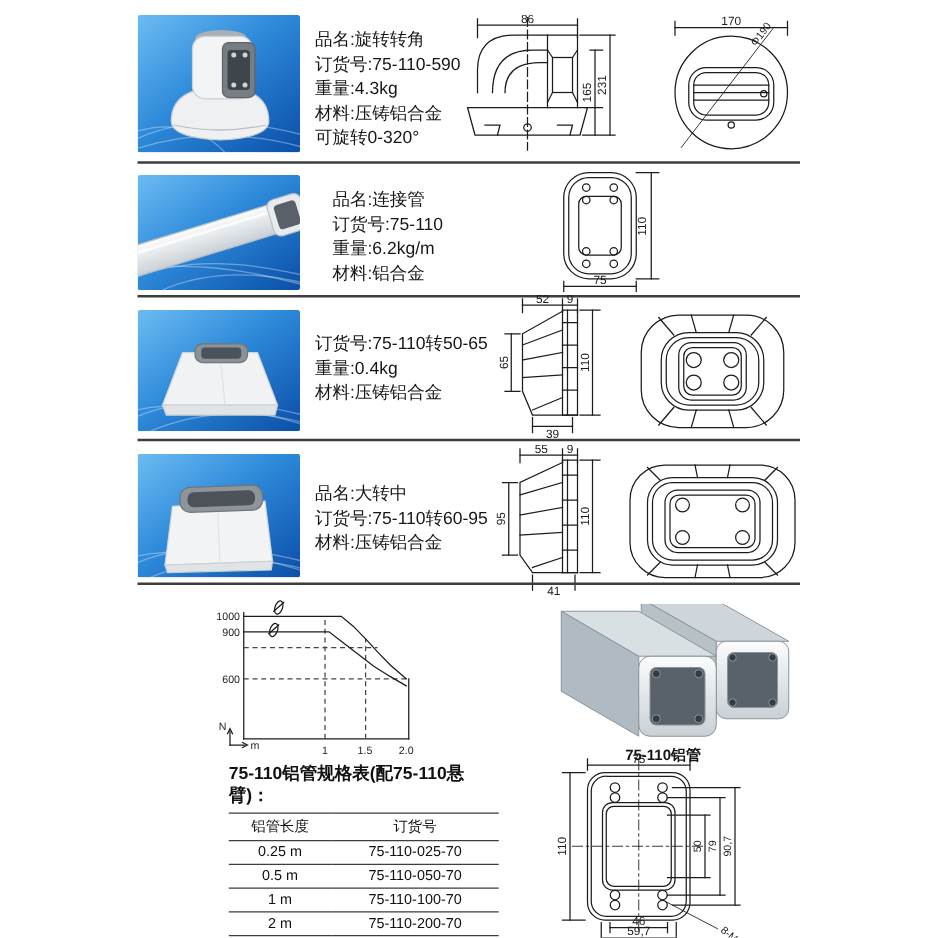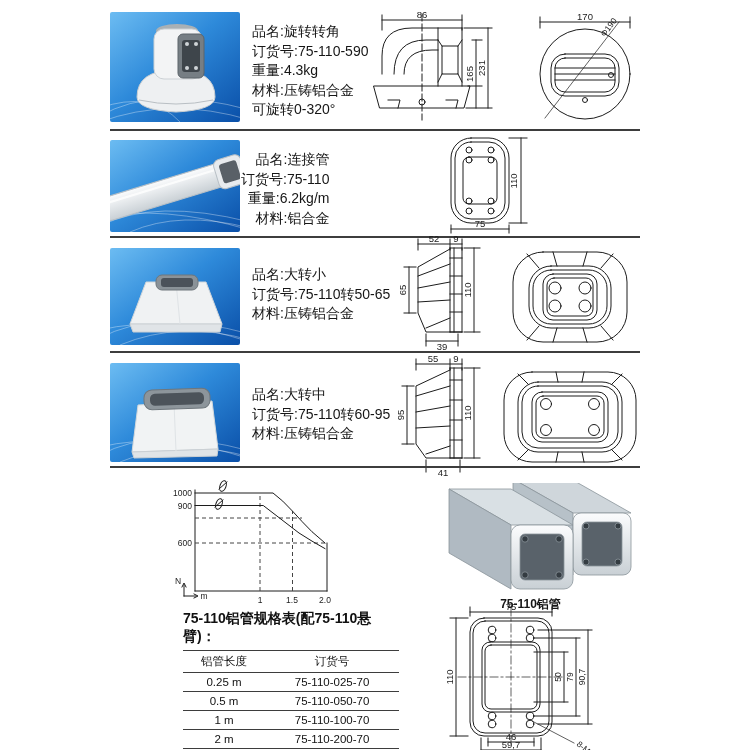--- a/index.html
+++ b/index.html
@@ -131,21 +131,21 @@
           <path d="M20,92 Q70,70 140,88"></path>
       </g>
       <g transform="rotate(-17 60 48)">
         <rect x="-15" y="38" width="150" height="24" rx="11" fill="url(#silver)" stroke="#b9c0c6"></rect>
         <line x1="-10" y1="44" x2="110" y2="44" stroke="#ffffff" stroke-width="2" opacity="0.8"></line>
         <rect x="108" y="35" width="28" height="30" rx="6" fill="#e8ebee" stroke="#b9c0c6"></rect>
         <rect x="113" y="40" width="18" height="20" rx="3" fill="#596067"></rect>
       </g>
     </svg>
   </div>
-  <div class="spec" style="left:241px;top:150px;text-align:right;">
+  <div class="spec" style="left:266px;top:150px;">
     <div>品名:连接管</div>
     <div>订货号:75-110</div>
     <div>重量:6.2kg/m</div>
     <div>材料:铝合金</div>
   </div>
   <div class="drawing" style="left:443px;top:133px;">
     <svg width="95" height="102" viewBox="0 0 95 102">
       <g class="la">
         <rect x="8" y="5" width="58" height="85" rx="20"></rect>
         <rect x="12" y="9" width="50" height="77" rx="16"></rect>
@@ -182,22 +182,22 @@
       <g>
         <path d="M36,34 L96,34 L112,76 L20,76 Z" fill="#f0f2f3" stroke="#d0d5d9"></path>
         <path d="M20,76 L112,76 L110,84 L23,84 Z" fill="#e0e4e7" stroke="#cbd0d4"></path>
         <path d="M66,34 L70,76" stroke="#dfe3e6"></path>
         <rect x="46" y="27" width="42" height="15" rx="6" fill="#8a9298" stroke="#6e767c"></rect>
         <rect x="51" y="30" width="32" height="9" rx="3" fill="#4b525a"></rect>
       </g>
     </svg>
   </div>
   <div class="spec" style="left:252px;top:265px;">
-    <div>品名:大转小</div>
     <div>订货号:75-110转50-65</div>
+    <div>重量:0.4kg</div>
     <div>材料:压铸铝合金</div>
   </div>
   <div class="drawing" style="left:396px;top:236px;">
     <svg width="98" height="116" viewBox="0 0 98 116">
       <g class="la">
         <line x1="22" y1="8" x2="66" y2="8"></line>
           <line x1="22" y1="3" x2="22" y2="14"></line>
           <line x1="54" y1="3" x2="54" y2="14"></line>
           <line x1="66" y1="3" x2="66" y2="14"></line>
         <line x1="54" y1="12" x2="54" y2="96"></line>

